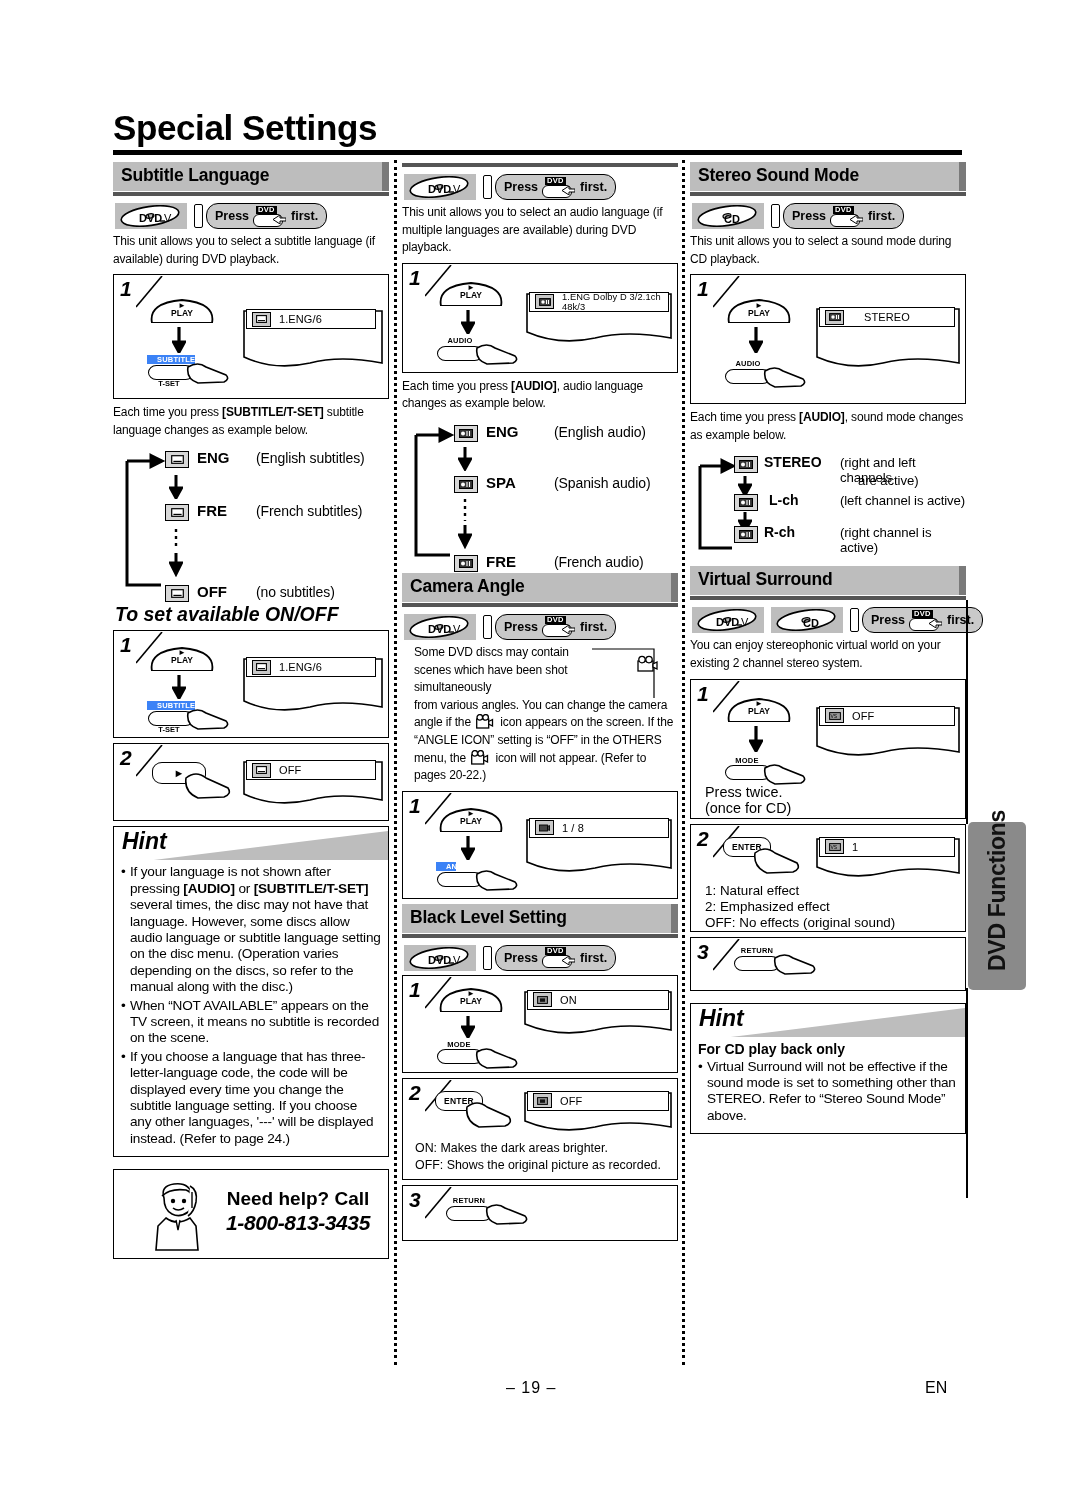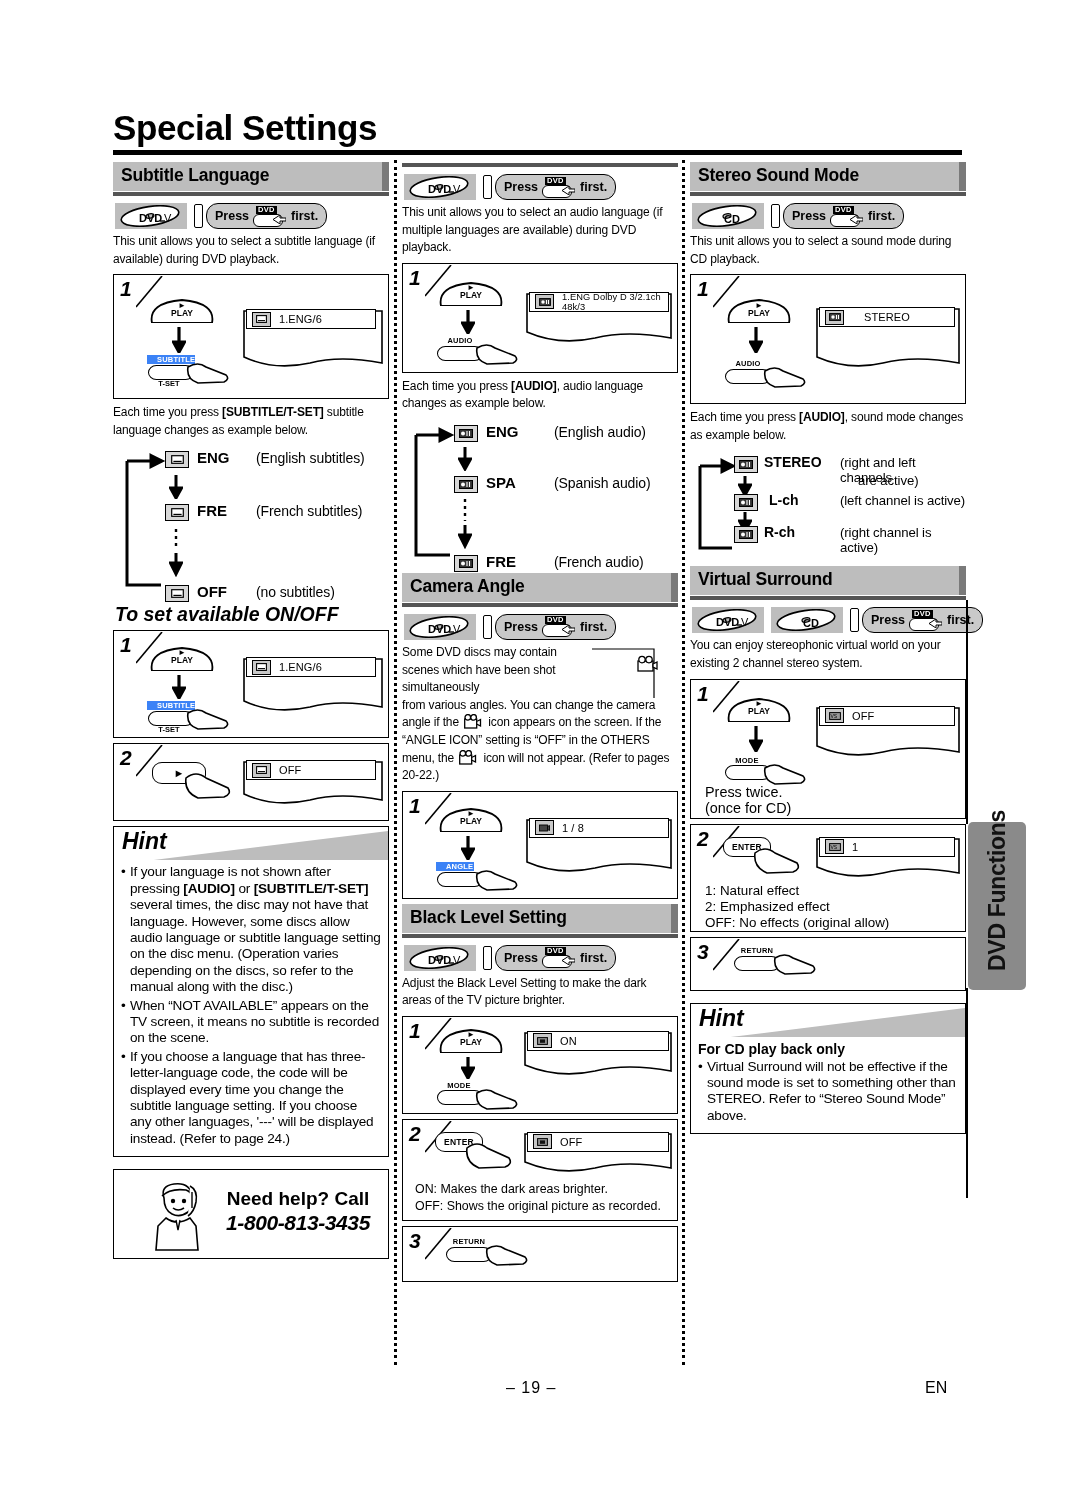--- a/index.html
+++ b/index.html
@@ -572,21 +572,21 @@
             <span class="btn"></span>
             <svg class="arr" viewBox="0 0 13 9">
                 <path d="M0 4.5 L7 0 L7 3 L13 3 L13 6 L7 6 L7 9 Z" fill="#fff" stroke="#000" stroke-width="1"></path>
               </svg>
           </span>
           <b>first.</b>
         </div>
       </div>
     </div>
 
-    <div style="position:relative;">
+    <div style="position:relative;margin-left:12px;">
       <svg style="position:absolute;right:0;top:2px;" width="86" height="56" viewBox="0 0 86 56">
         <path d="M0 3 L62 3 L62 52" fill="none" stroke="#000" stroke-width="1.2"></path>
         <g transform="translate(46,10)">
           <rect x="0" y="5" width="15" height="10" fill="#fff" stroke="#000" stroke-width="1.3"></rect>
           <circle cx="4" cy="3.6" r="3.2" fill="#fff" stroke="#000" stroke-width="1.3"></circle>
           <circle cx="11" cy="3.6" r="3.2" fill="#fff" stroke="#000" stroke-width="1.3"></circle>
           <path d="M15 8 L19 6 L19 13 L15 11 Z" fill="#fff" stroke="#000" stroke-width="1.3"></path>
         </g>
       </svg>
       <p class="body" style="width:182px;margin-bottom:0;">Some DVD discs may contain scenes which have been shot simultaneously</p>
@@ -612,21 +612,21 @@
         <svg width="72" height="26" viewBox="0 0 72 26">
             <path d="M6 26 Q2 6 36 3 Q70 6 66 26 Z" fill="#fff" stroke="#000" stroke-width="1.8"></path>
           </svg>
         <div style="position:absolute;left:0;top:3px;width:100%;text-align:center;font-size:8px;">►</div>
         <div style="position:absolute;left:0;top:10px;width:100%;text-align:center;font-size:8.5px;font-weight:bold;">PLAY</div>
       </div>
       <svg style="position:absolute;left:58px;top:44px;" width="14" height="24">
           <path d="M7 0 L7 15 M1.5 13 L7 23 L12.5 13 Z" stroke="#000" stroke-width="3.2" fill="#000"></path>
         </svg>
       <div class="key" style="left:33px;top:70px;width:54px;height:30px;">
-        <div class="keylabel-above inv" style="top:0;left:0;width:38px;">ANGLE</div>
+        <div class="keylabel-above inv" style="top:0;left:0;width:20px;">ANGLE</div>
         <div class="keycap" style="position:absolute;left:1px;top:10px;width:44px;height:13px;"></div>
       </div>
       <svg style="position:absolute;left:72px;top:76px;" width="44" height="24">
           <path d="M2 6 Q12 0 20 6 L40 14 Q44 18 38 21 L12 22 Q0 18 2 6 Z" fill="#fff" stroke="#000" stroke-width="1.6"></path>
         </svg>
       <svg style="position:absolute;left:120px;top:22px;" width="152" height="76" viewBox="0 0 152 76">
           <path d="M4 6 L148 6 L148 54 Q104 46 72 54 Q36 62 4 48 Z" fill="#fff" stroke="#000" stroke-width="1.6"></path>
         </svg>
       <div class="osd" style="left:126px;top:26px;width:140px;">
         <span class="osdicon">
@@ -665,21 +665,20 @@
             <span class="btn"></span>
             <svg class="arr" viewBox="0 0 13 9">
                 <path d="M0 4.5 L7 0 L7 3 L13 3 L13 6 L7 6 L7 9 Z" fill="#fff" stroke="#000" stroke-width="1"></path>
               </svg>
           </span>
           <b>first.</b>
         </div>
       </div>
     </div>
 
-    <p class="body">Adjust the Black Level Setting to make the dark areas of the TV picture brighter.</p>
 
     <div class="stepbox" style="height:98px;">
       <div class="stepnum">1</div>
       <svg class="stepslash" width="28" height="32">
           <line x1="0" y1="31" x2="26" y2="0" stroke="#000" stroke-width="1.6"></line>
         </svg>
       <div class="key" style="left:32px;top:10px;width:72px;height:26px;">
         <svg width="72" height="26" viewBox="0 0 72 26">
             <path d="M6 26 Q2 6 36 3 Q70 6 66 26 Z" fill="#fff" stroke="#000" stroke-width="1.8"></path>
           </svg>
@@ -982,21 +981,21 @@
         <span class="osdicon">
             <svg width="12" height="8">
               <rect x="0.6" y="0.6" width="10.8" height="6.8" fill="#999" stroke="#000" stroke-width="1"></rect>
               <text x="1.5" y="6" font-family="Liberation Sans, sans-serif" font-size="5" fill="#000">VS</text>
             </svg>
           </span>
         <span class="t">1</span>
       </div>
       <div style="position:absolute;left:14px;top:58px;font-size:13.4px;">1: Natural effect</div>
       <div style="position:absolute;left:14px;top:74px;font-size:13.4px;">2: Emphasized effect</div>
-      <div style="position:absolute;left:14px;top:90px;font-size:13.4px;">OFF: No effects (original allow)</div>
+      <div style="position:absolute;left:14px;top:90px;font-size:13.4px;">OFF: No effects (original sound)</div>
     </div>
 
     <div class="stepbox" style="height:54px;">
       <div class="stepnum">3</div>
       <svg class="stepslash" width="28" height="32">
           <line x1="0" y1="31" x2="26" y2="0" stroke="#000" stroke-width="1.6"></line>
         </svg>
       <div class="key" style="left:42px;top:8px;width:54px;height:30px;">
         <div class="keylabel-above" style="top:0;left:0;width:48px;">RETURN</div>
         <div class="keycap" style="position:absolute;left:1px;top:10px;width:44px;height:13px;"></div>

